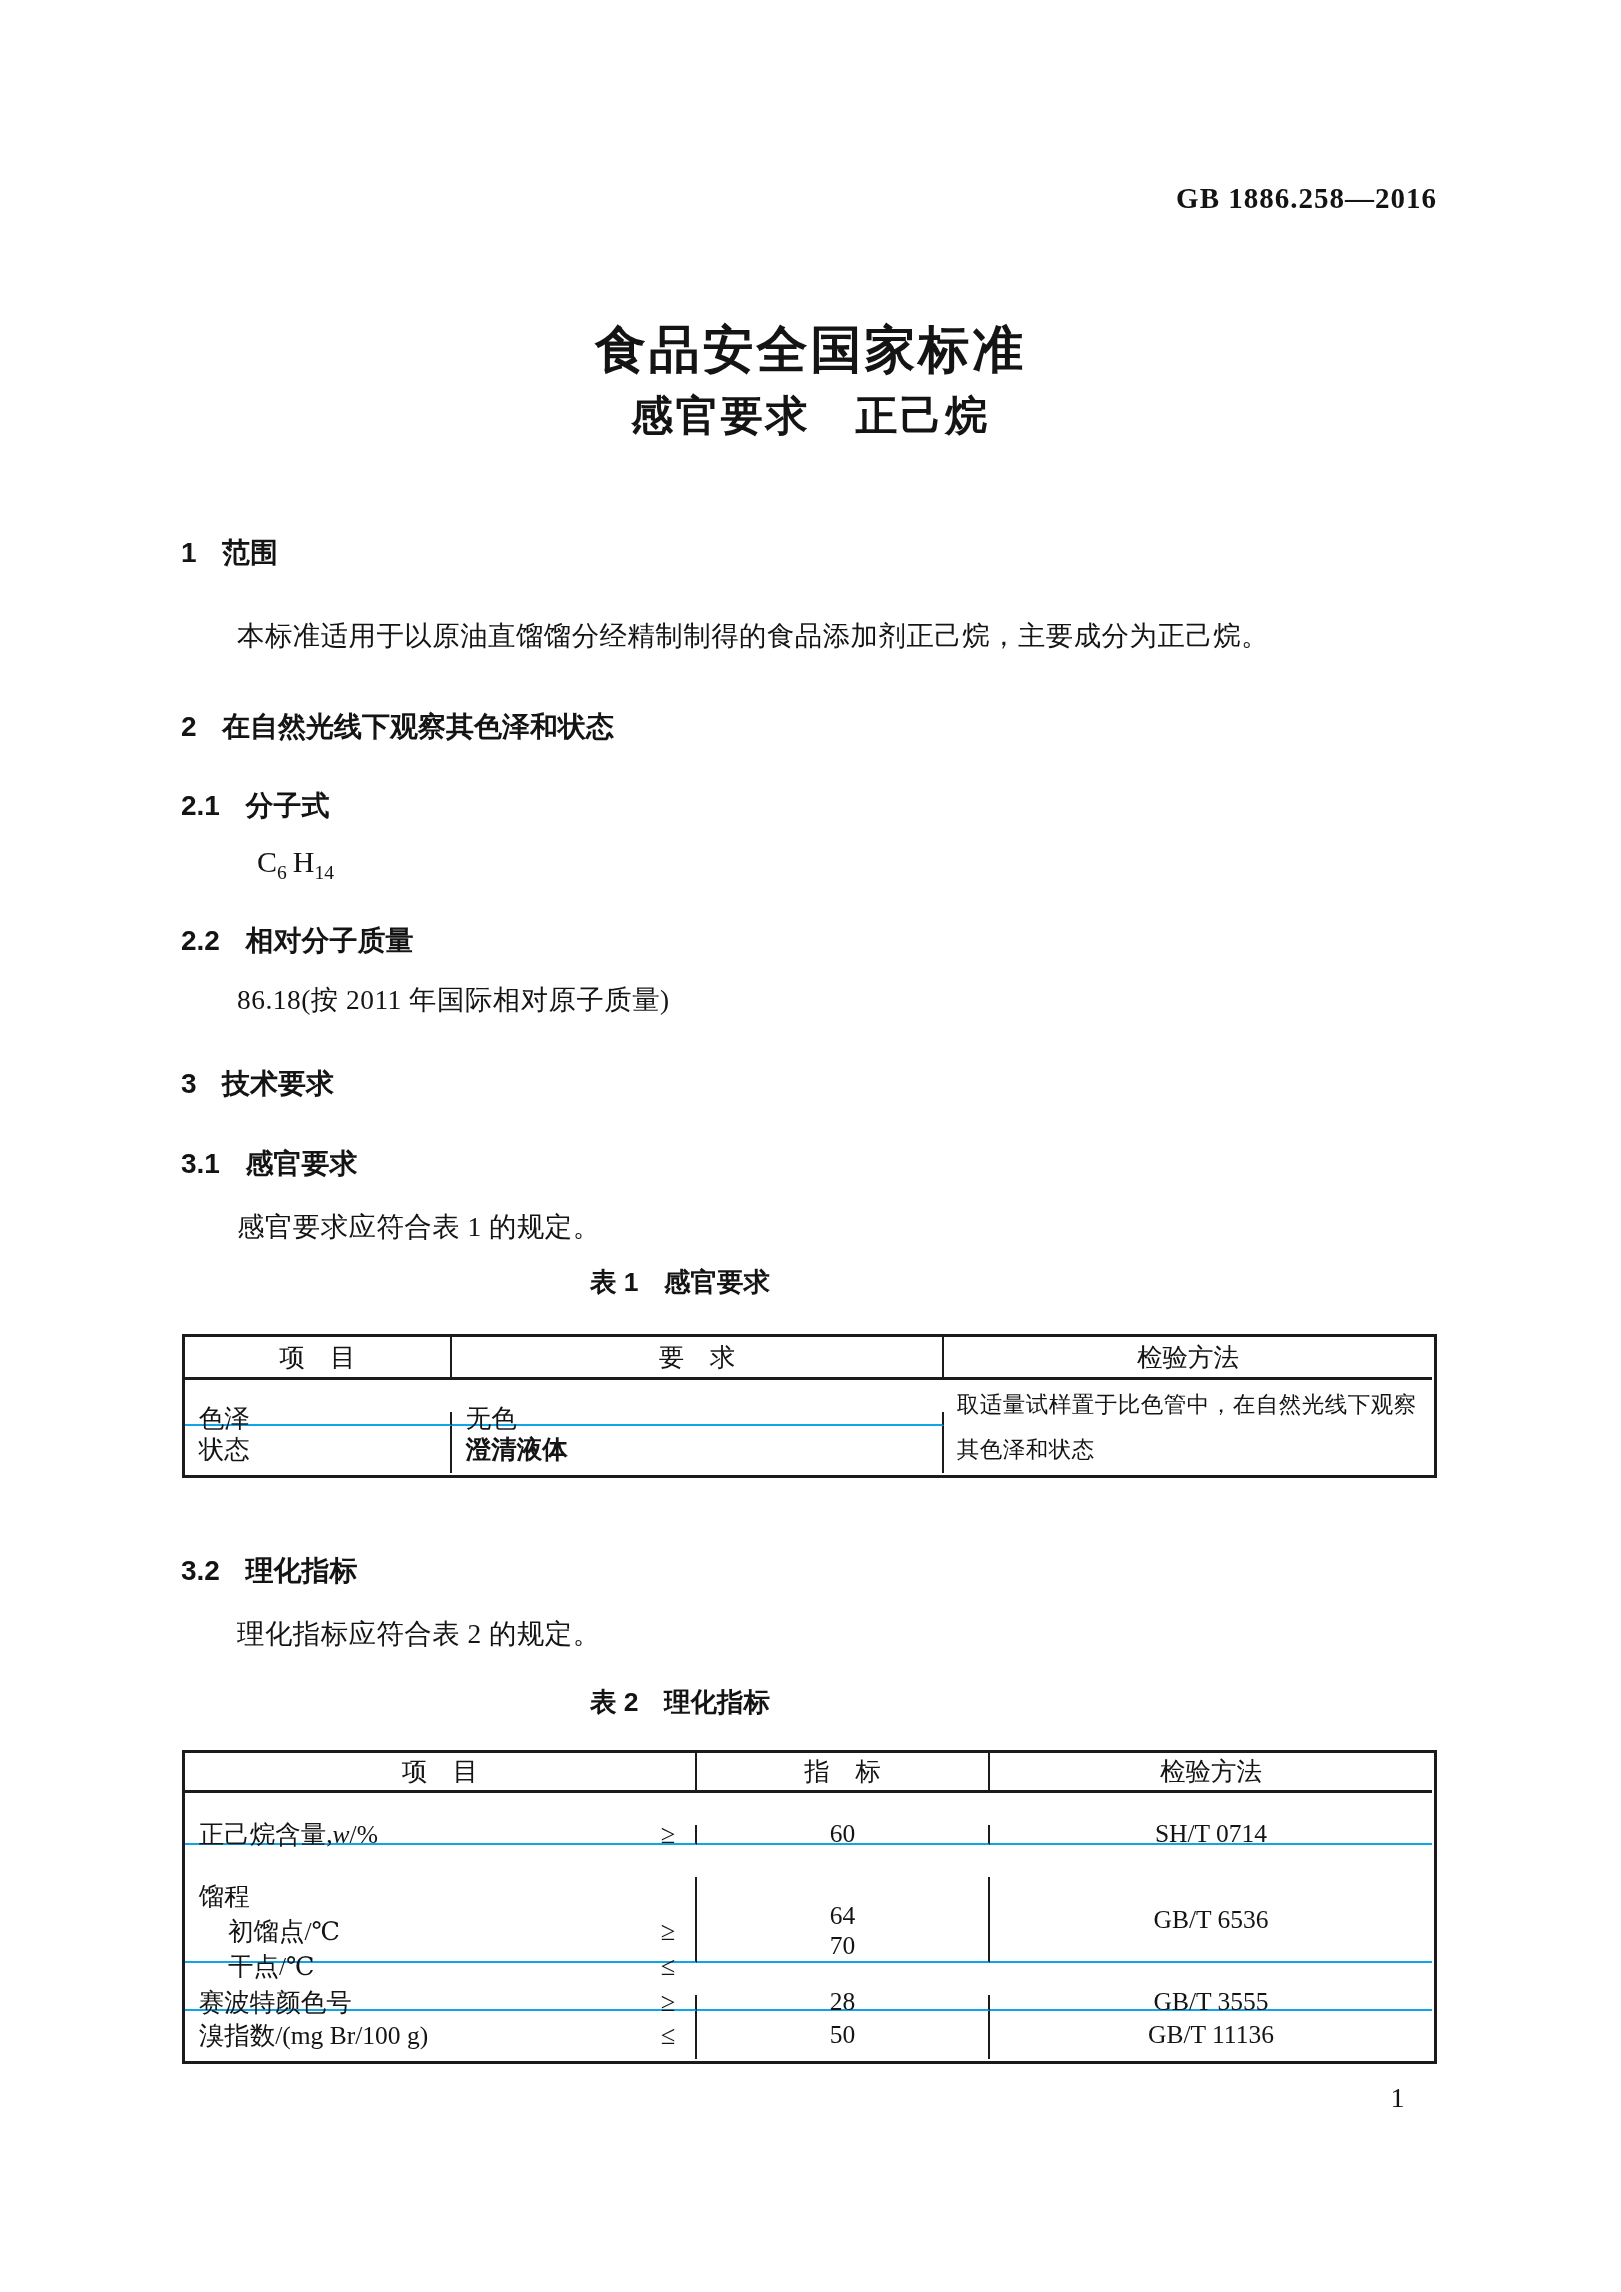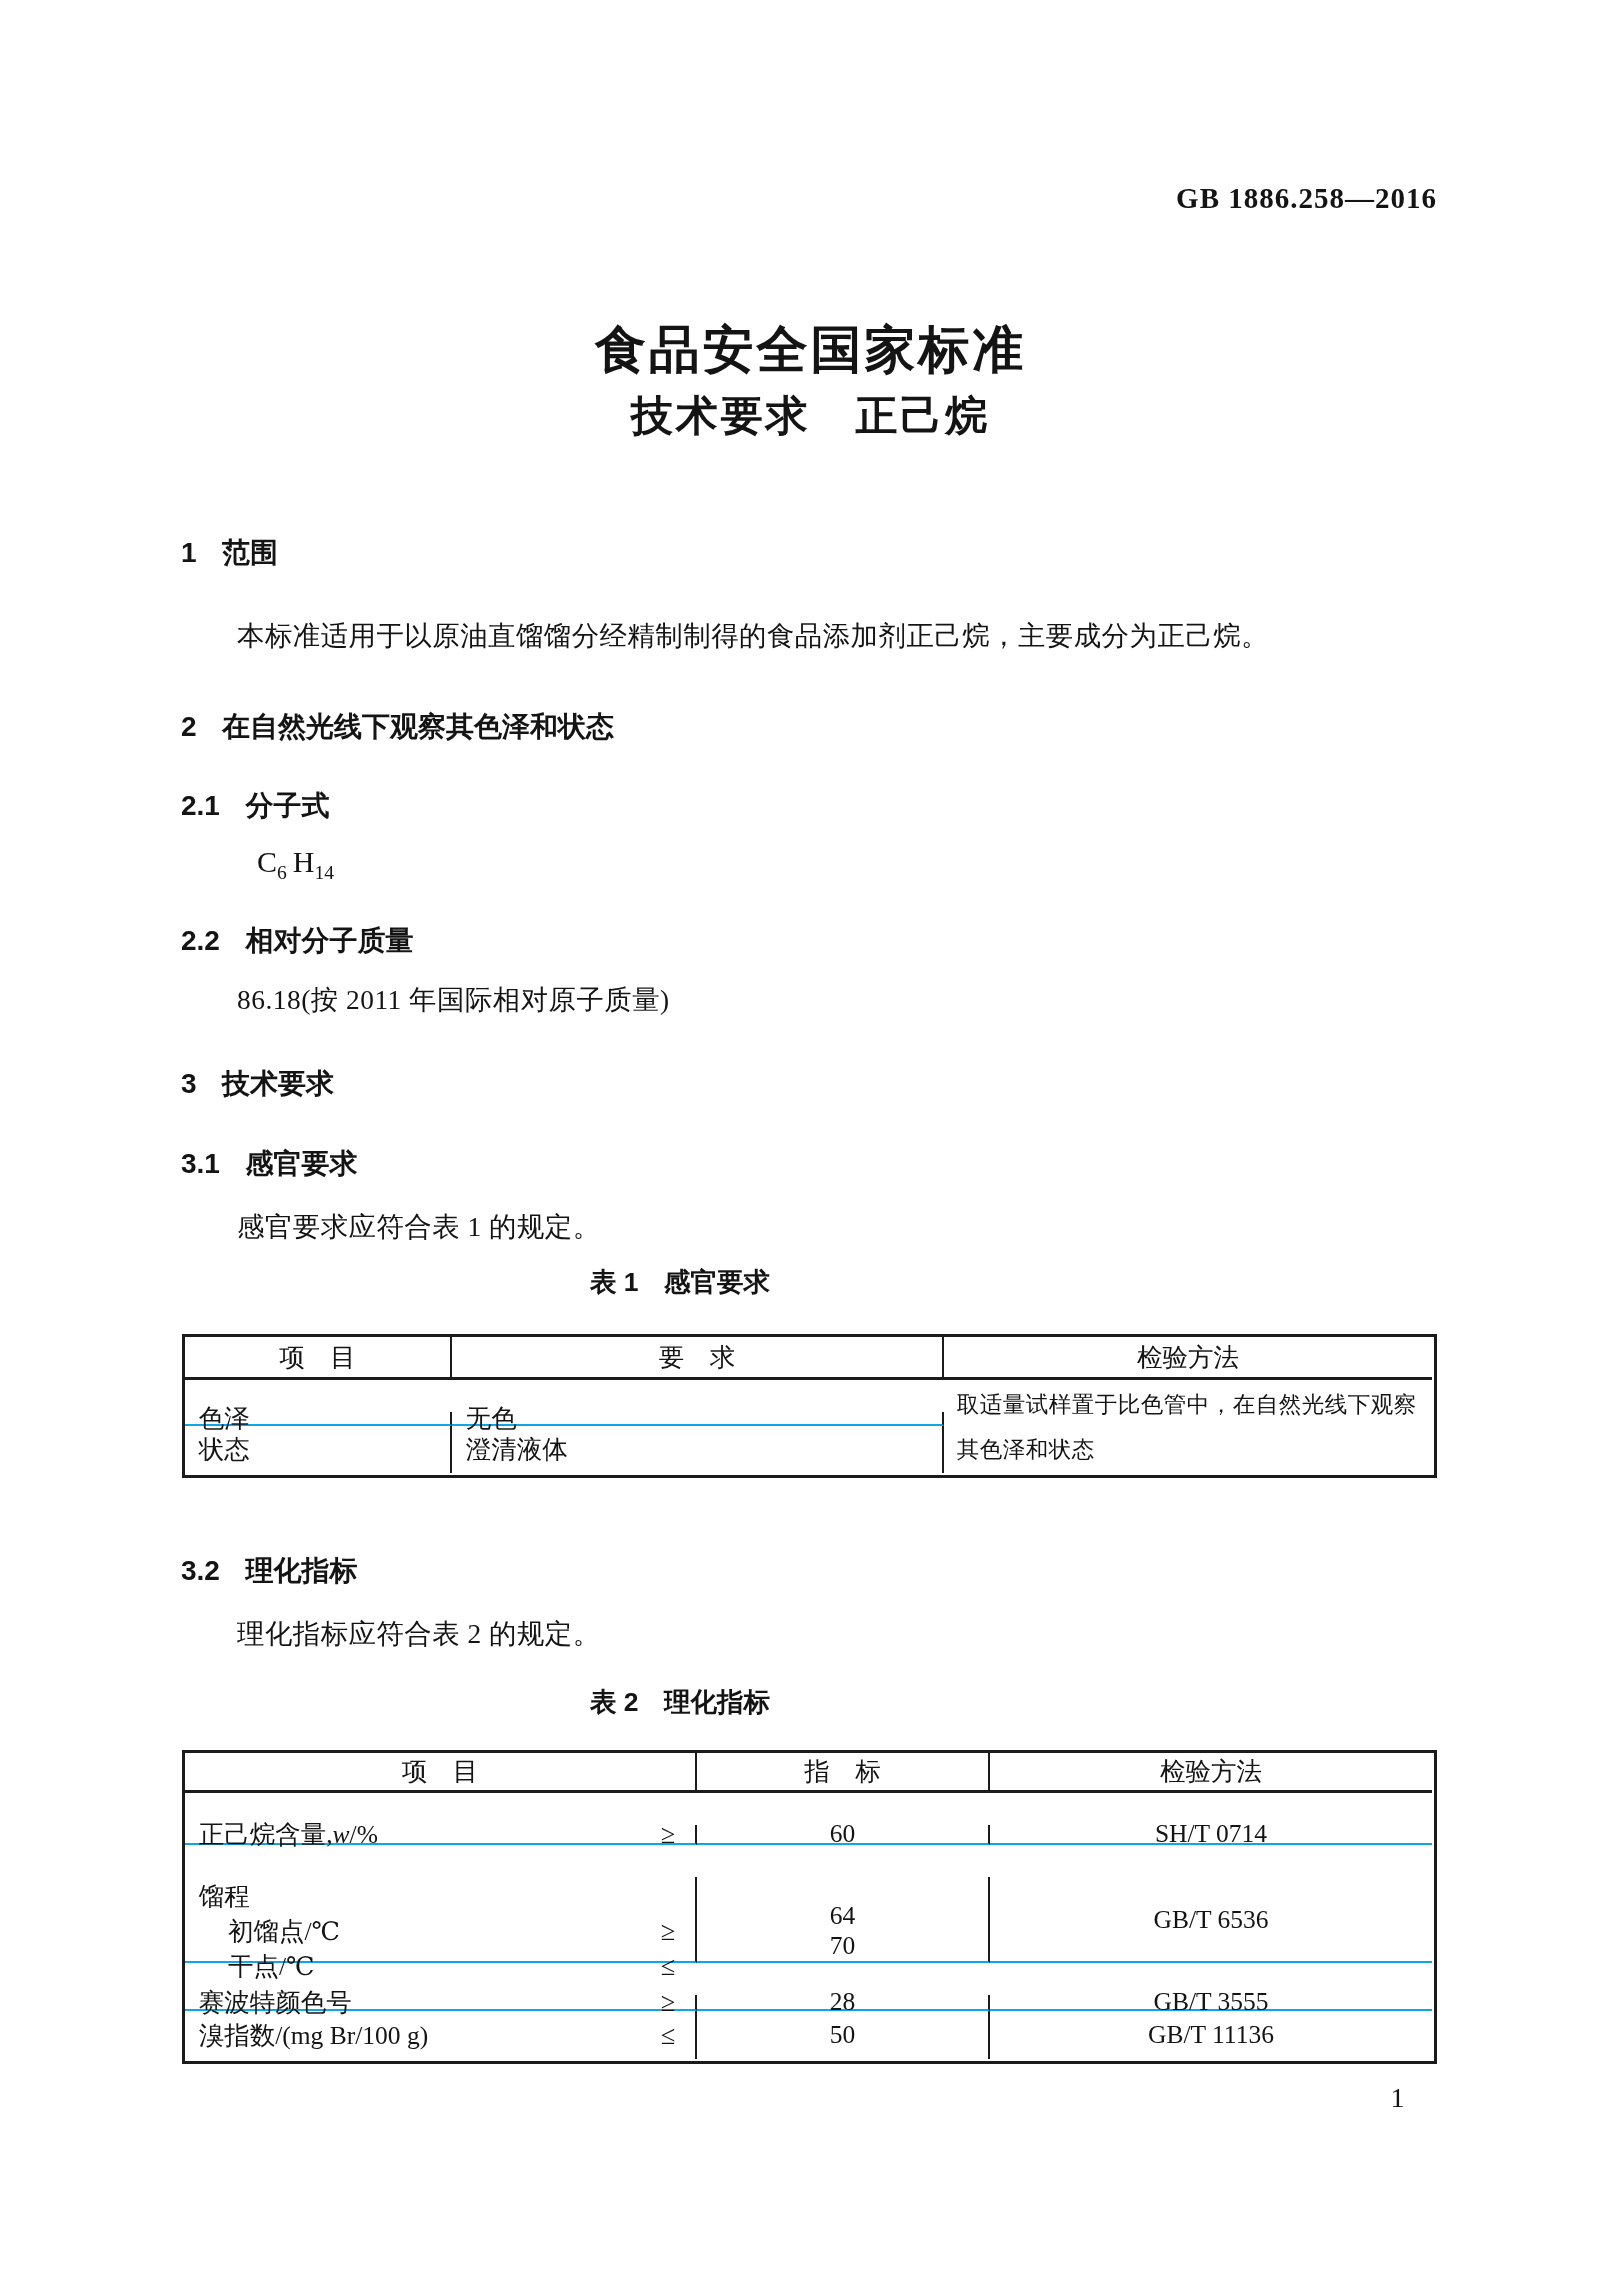--- a/index.html
+++ b/index.html
@@ -57,21 +57,21 @@
   .page-num { top:2082px; left:1368px; width:59px; text-align:center; font-size:28px; }
 </style>
 </head>
 <body>
 
 <div class="page">
 
   <div class="abs std-code">GB 1886.258—2016</div>
 
   <div class="abs title-1 heiti">食品安全国家标准</div>
-  <div class="abs title-2 heiti">技术要求　正己烷</div>
+  <div class="abs title-2 heiti">感官要求　正己烷</div>
 
   <div class="abs heading heiti" style="top:534px; left:181px;">
     <span class="h-num">1</span>
     <span>范围</span>
   </div>
   <div class="abs para song" style="top:618px; left:237px;">本标准适用于以原油直馏馏分经精制制得的食品添加剂正己烷，主要成分为正己烷。</div>
 
   <div class="abs heading heiti" style="top:708px; left:181px;">
     <span class="h-num">2</span>
     <span>在自然光线下观察其色泽和状态</span>
@@ -109,21 +109,21 @@
   <div class="abs gtable t1">
     <div class="cell center bR bB-thick song">项　目</div>
     <div class="cell center bR bB-thick song">要　求</div>
     <div class="cell center bB-thick song">检验方法</div>
 
     <div class="cell pL bR bB song">色泽</div>
     <div class="cell pL bR bB song">无色</div>
     <div class="cell t1-method song">取适量试样置于比色管中，在自然光线下观察其色泽和状态</div>
 
     <div class="cell pL bR song" style="grid-row:3; grid-column:1;">状态</div>
-    <div class="cell pL bR song" style="grid-row:3; grid-column:2;">澄清液体</div>
+    <div class="cell pL bR song" style="grid-row:3; grid-column:2;font-weight:bold;">澄清液体</div>
   </div>
 
   <div class="abs heading heiti" style="top:1552px; left:181px;">
     <span class="h-num">3.2</span>
     <span>理化指标</span>
   </div>
   <div class="abs para song" style="top:1616px; left:237px;">理化指标应符合表 2 的规定。</div>
 
   <div class="abs tbl-caption heiti" style="top:1684px;">
     <span>表 2</span><span class="cap-title">理化指标</span>

